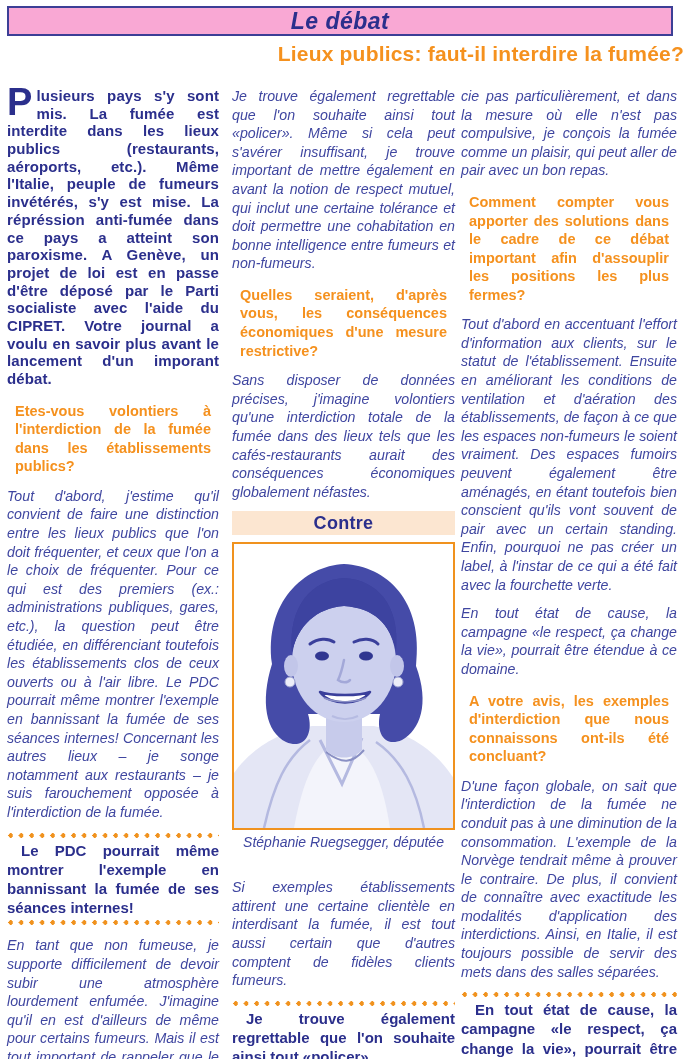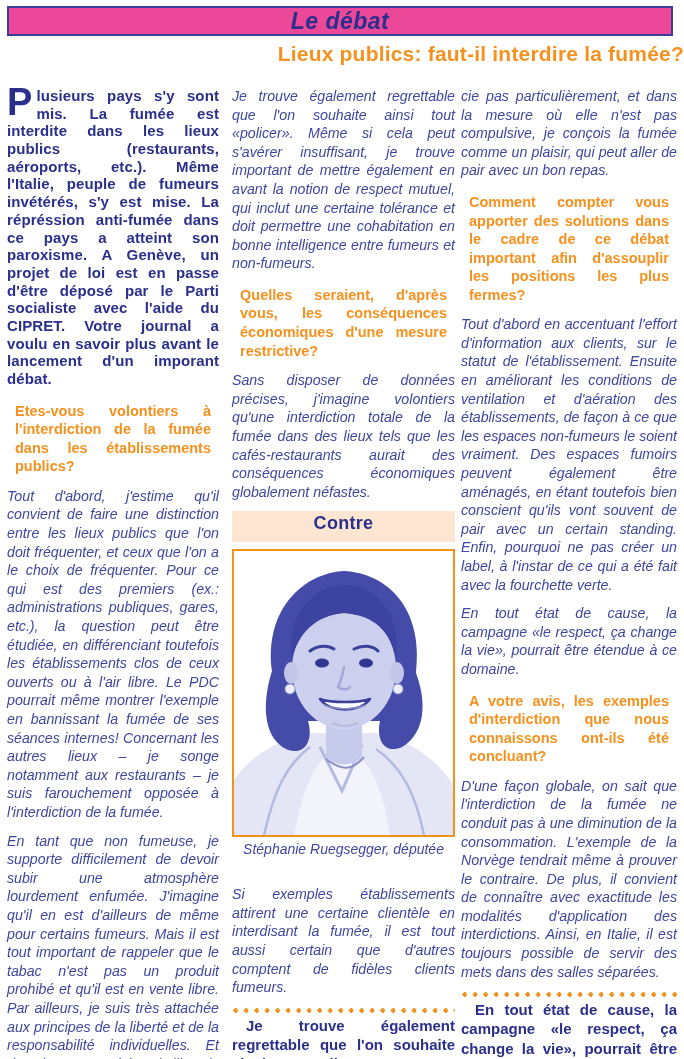--- a/index.html
+++ b/index.html
@@ -4,21 +4,21 @@
 <style>
   html,body{margin:0;padding:0;background:#fff;}
   .page{
     position:relative;width:684px;height:1059px;background:#ffffff;
     font-family:"Liberation Sans", sans-serif;overflow:hidden;
     -webkit-font-smoothing:antialiased;
   }
   
   .masthead-box{
     position:absolute;left:7px;top:6px;width:666px;height:30px;
-    box-sizing:border-box;border:2px solid #3c3f96;background:#ec4899;
+    box-sizing:border-box;border:2px solid #3c3f96;background:#f9a8d4;
     display:flex;align-items:center;justify-content:center;
   }
   .masthead-text{
     font-size:23px;font-weight:bold;font-style:italic;color:#2b2f8c;letter-spacing:.5px;
   }
   .article-title{
     position:absolute;left:0;top:42px;width:100%;text-align:right;
     font-size:21px;font-weight:bold;color:#f5911e;letter-spacing:.2px;
   }
   
@@ -51,21 +51,21 @@
   }
   .dots{
     height:7px;margin:2px 0;
     background-image:radial-gradient(circle 2.3px at 3.5px 3.5px,#f0921e 97%,rgba(0,0,0,0));
     background-size:10.5px 7px;background-repeat:repeat-x;
   }
   .dots-short{width:72px;}
   
   .contre-band{
     background:#fce6d1;text-align:center;margin:2px 0 7px;
-    padding:2px 0 8px;
+    padding:2px 0 1px;
   }
   .contre-label{font-size:18px;font-weight:bold;color:#2b2f8c;letter-spacing:.3px;}
   .photo-frame{
     box-sizing:border-box;width:223px;height:288px;border:2px solid #f0921e;
     background:#ffffff;overflow:hidden;
   }
   .photo-frame svg{display:block;}
   .photo-caption{
     font-size:14px;font-style:italic;color:#3f46a0;text-align:center;
     margin:4px 0 28px;
@@ -78,20 +78,25 @@
 
   <div class="masthead-box">
     <span class="masthead-text">Le débat</span>
   </div>
   <div class="article-title">Lieux publics: faut-il interdire la fumée?</div>
 
   <div class="col col1">
     <p class="intro"><span class="dropcap">P</span><span>lusieurs pays s'y sont mis. La fumée est interdite dans les lieux publics (restaurants, aéroports, etc.). Même l'Italie, peuple de fumeurs invétérés, s'y est mise. La répréssion anti-fumée dans ce pays a atteint son paroxisme. A Genève, un projet de loi est en passe d'être déposé par le Parti socialiste avec l'aide du CIPRET. Votre journal a voulu en savoir plus avant le lancement d'un imporant débat.</span></p>
     <p class="question">Etes-vous volontiers à l'interdiction de la fumée dans les établissements publics?</p>
     <p class="body-text">Tout d'abord, j'estime qu'il convient de faire une distinction entre les lieux publics que l'on doit fréquenter, et ceux que l'on a le choix de fréquenter. Pour ce qui est des premiers (ex.: administrations publiques, gares, etc.), la question peut être étudiée, en différenciant toutefois les établissements clos de ceux ouverts ou à l'air libre. Le PDC pourrait même montrer l'exemple en bannissant la fumée de ses séances internes! Concernant les autres lieux – je songe notamment aux restaurants – je suis farouchement opposée à l'interdiction de la fumée.</p>
+    <div class="pullquote-wrap">
+      <div class="dots"></div>
+      <p class="pullquote">Le PDC pourrait même montrer l'exemple en bannissant la fumée de ses séances internes!</p>
+      <div class="dots"></div>
+    </div>
     <p class="body-text">En tant que non fumeuse, je supporte difficilement de devoir subir une atmosphère lourdement enfumée. J'imagine qu'il en est d'ailleurs de même pour certains fumeurs. Mais il est tout important de rappeler que le tabac n'est pas un produit prohibé et qu'il est en vente libre. Par ailleurs, je suis très attachée aux principes de la liberté et de la responsabilité individuelles. Et dans la mesure où je suis libre de choisir de fréquenter un établissement, j'estime qu'il me revient le droit de décider si je souhaite être exposée ou non à la fumée.</p>
   </div>
 
   <div class="col col2">
     <p class="body-text">Je trouve également regrettable que l'on souhaite ainsi tout «policer». Même si cela peut s'avérer insuffisant, je trouve important de mettre également en avant la notion de respect mutuel, qui inclut une certaine tolérance et doit permettre une cohabitation en bonne intelligence entre fumeurs et non-fumeurs.</p>
     <p class="question">Quelles seraient, d'après vous, les conséquences économiques d'une mesure restrictive?</p>
     <p class="body-text">Sans disposer de données précises, j'imagine volontiers qu'une interdiction totale de la fumée dans des lieux tels que les cafés-restaurants aurait des conséquences économiques globalement néfastes.</p>
 
     <div class="contre-band">
       <span class="contre-label">Contre</span>

